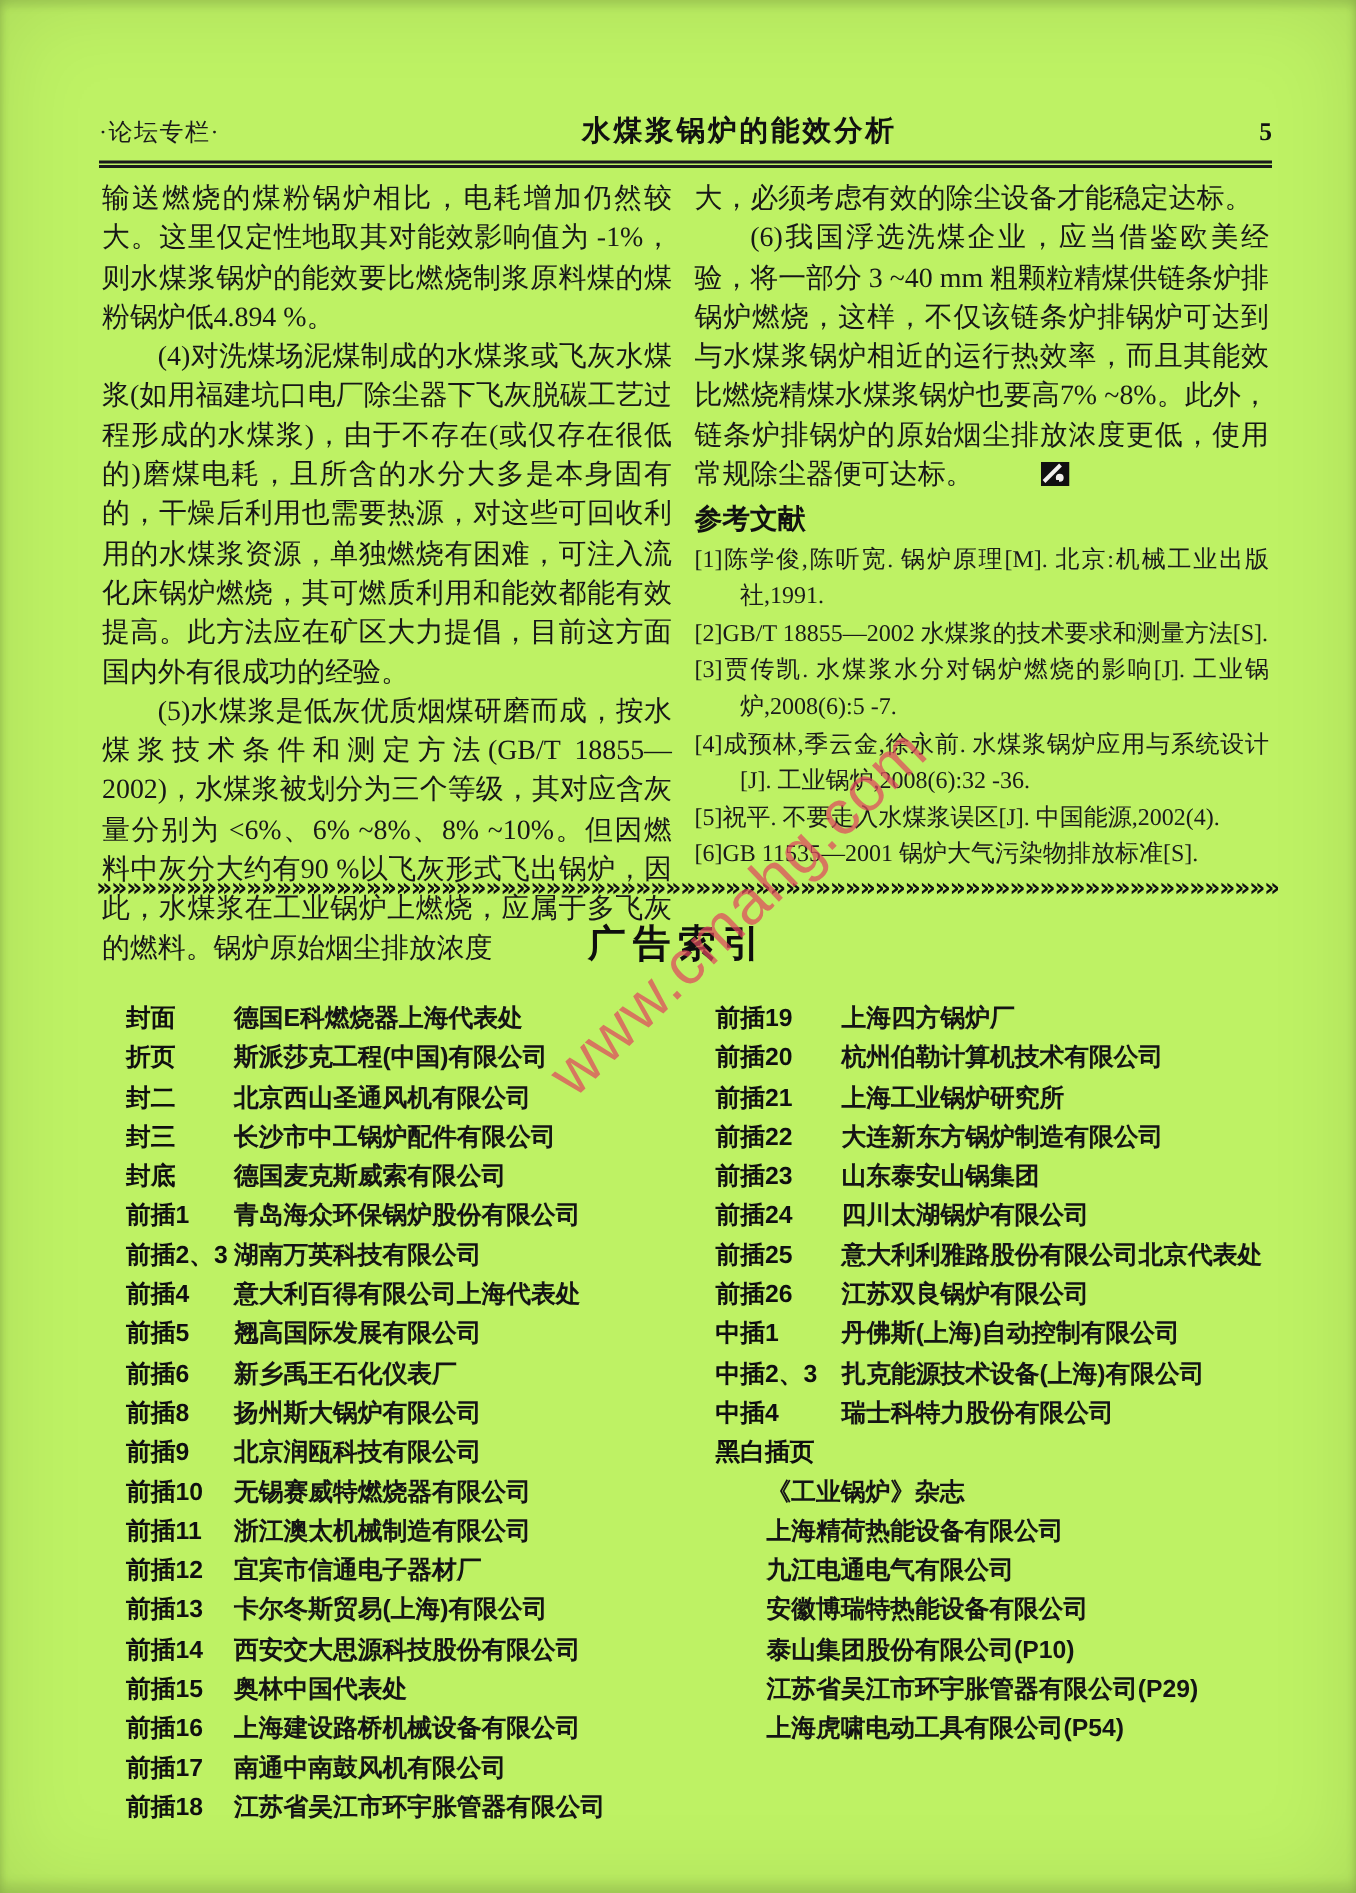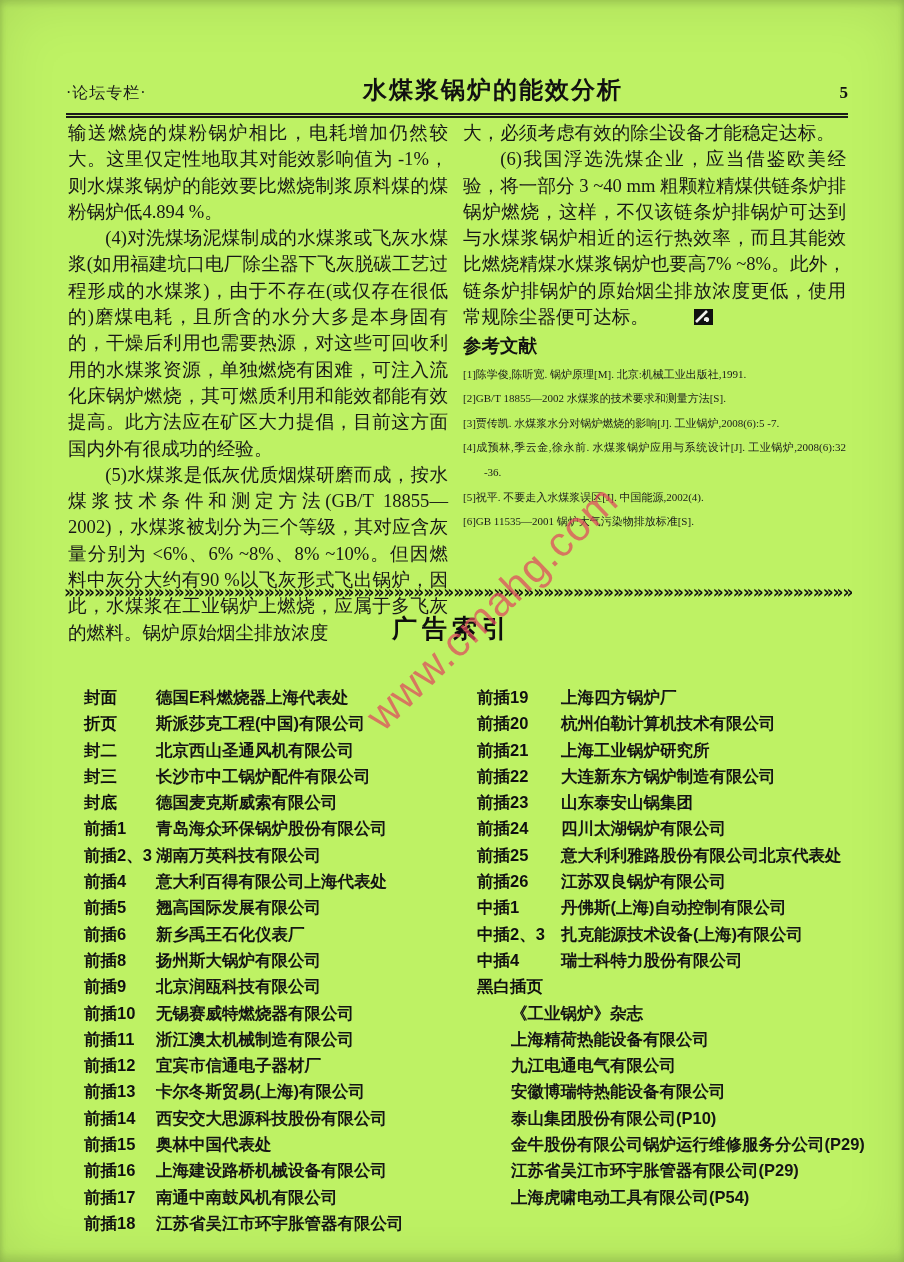--- a/index.html
+++ b/index.html
@@ -3,39 +3,39 @@
 <meta charset="utf-8">
 <style>
   html,body{margin:0;padding:0;}
   body{width:904px;height:1262px;background:#e7e5e1;font-family:"Liberation Serif",serif;}
   .page{position:relative;width:904px;height:1262px;background:#bef264;overflow:hidden;
         box-shadow:inset 0 0 60px rgba(0,0,0,0.10), inset 0 4px 6px rgba(0,0,0,0.12), inset 0 -6px 8px rgba(0,0,0,0.12);}
   
   .header{position:absolute;left:66px;right:56px;top:74px;display:flex;align-items:baseline;
           border-bottom:5px double #1b1b1b;padding-bottom:7px;}
   .hdr-section{font-size:16px;color:#1b1b1b;letter-spacing:1px;flex:0 0 auto;}
-  .hdr-title{flex:1 1 auto;text-align:center;font-weight:bold;font-size:24px;letter-spacing:2px;color:#111;}
+  .hdr-title{flex:1 1 auto;text-align:center;font-weight:bold;font-size:19px;letter-spacing:2px;color:#111;}
   .hdr-page{flex:0 0 auto;font-weight:bold;font-size:17px;color:#111;}
   
   .col{position:absolute;top:120px;font-size:18.6px;line-height:26.3px;text-align:justify;color:#171717;}
   .col-left{left:68px;width:380px;}
   .col-right{left:463px;width:383px;}
   .col p{margin:0;}
   .col p + p{text-indent:2em;}
   .refs-title{font-weight:bold;font-size:18.5px;margin:3px 0 2px 0;color:#111;font-family:"Liberation Sans",sans-serif;}
   ul.refs{list-style:none;margin:0;padding:0;}
-  ul.refs li{font-size:11px;line-height:24.6px;padding-left:1.9em;text-indent:-1.9em;text-align:justify;color:#1a1a1a;}
+  ul.refs li{font-size:16px;line-height:24.6px;padding-left:1.9em;text-indent:-1.9em;text-align:justify;color:#1a1a1a;}
   .endmark{display:inline-block;width:19px;height:16px;vertical-align:-2px;margin-left:3px;}
   
   .divider{position:absolute;left:64px;right:52px;top:582px;height:20px;overflow:hidden;white-space:nowrap;
            font-family:"DejaVu Sans",sans-serif;font-weight:bold;font-size:17px;letter-spacing:-1px;color:#101010;line-height:20px;}
   
   .ad-title{position:absolute;left:0;right:0;top:612px;text-align:center;font-weight:bold;font-size:25px;
             letter-spacing:5px;color:#0e0e0e;font-family:Liberation Serif, serif;}
-  .ad-col{position:absolute;top:684px;font-family:"Liberation Sans",sans-serif;}
+  .ad-col{position:absolute;top:666px;font-family:"Liberation Sans",sans-serif;}
   .ad-col-left{left:84px;width:380px;}
   .ad-col-right{left:477px;width:400px;}
   .ad-row{display:flex;height:26.3px;line-height:26.3px;font-size:16.5px;white-space:nowrap;align-items:baseline;}
   .ad-label{flex:0 0 72px;font-weight:bold;color:#0f0f0f;}
   .ad-col-right .ad-label{flex:0 0 84px;}
   .ad-name{font-weight:600;color:#141414;}
   .ad-row.no-label .ad-name{margin-left:34px;}
   .ad-row.header-only .ad-label{flex:0 0 auto;}
   
   .watermark{position:absolute;left:296px;top:584px;width:392px;text-align:center;
@@ -231,23 +231,20 @@
       <div class="ad-row no-label">
         <span class="ad-name">九江电通电气有限公司</span>
       </div>
       <div class="ad-row no-label">
         <span class="ad-name">安徽博瑞特热能设备有限公司</span>
       </div>
       <div class="ad-row no-label">
         <span class="ad-name">泰山集团股份有限公司(P10)</span>
       </div>
       <div class="ad-row no-label">
-        <span class="ad-name">金牛股份有限公司锅炉运行维修服务分公司(P29)</span>
-      </div>
-      <div class="ad-row no-label">
         <span class="ad-name">江苏省吴江市环宇胀管器有限公司(P29)</span>
       </div>
       <div class="ad-row no-label">
         <span class="ad-name">上海虎啸电动工具有限公司(P54)</span>
       </div>
     </div>
 
   <div class="watermark" style="color: rgb(224, 72, 94);">www.cmahg.com</div>
 
 </div>

